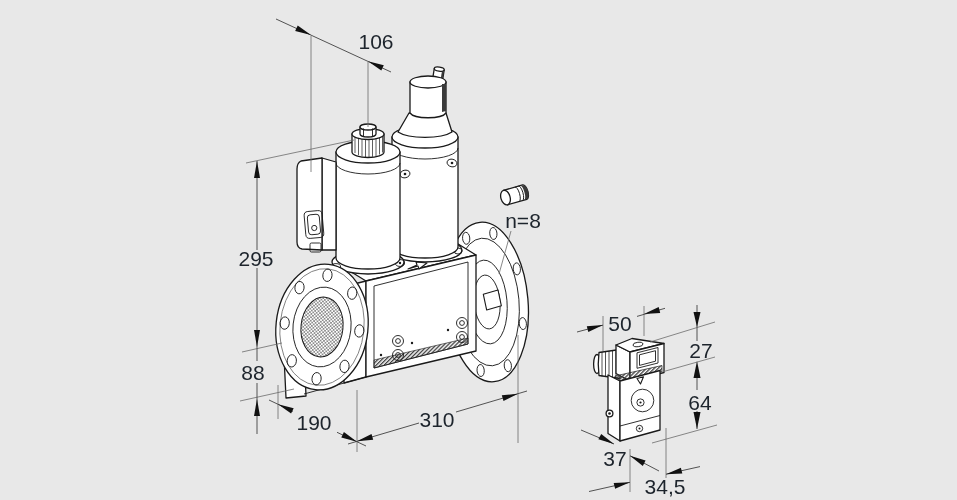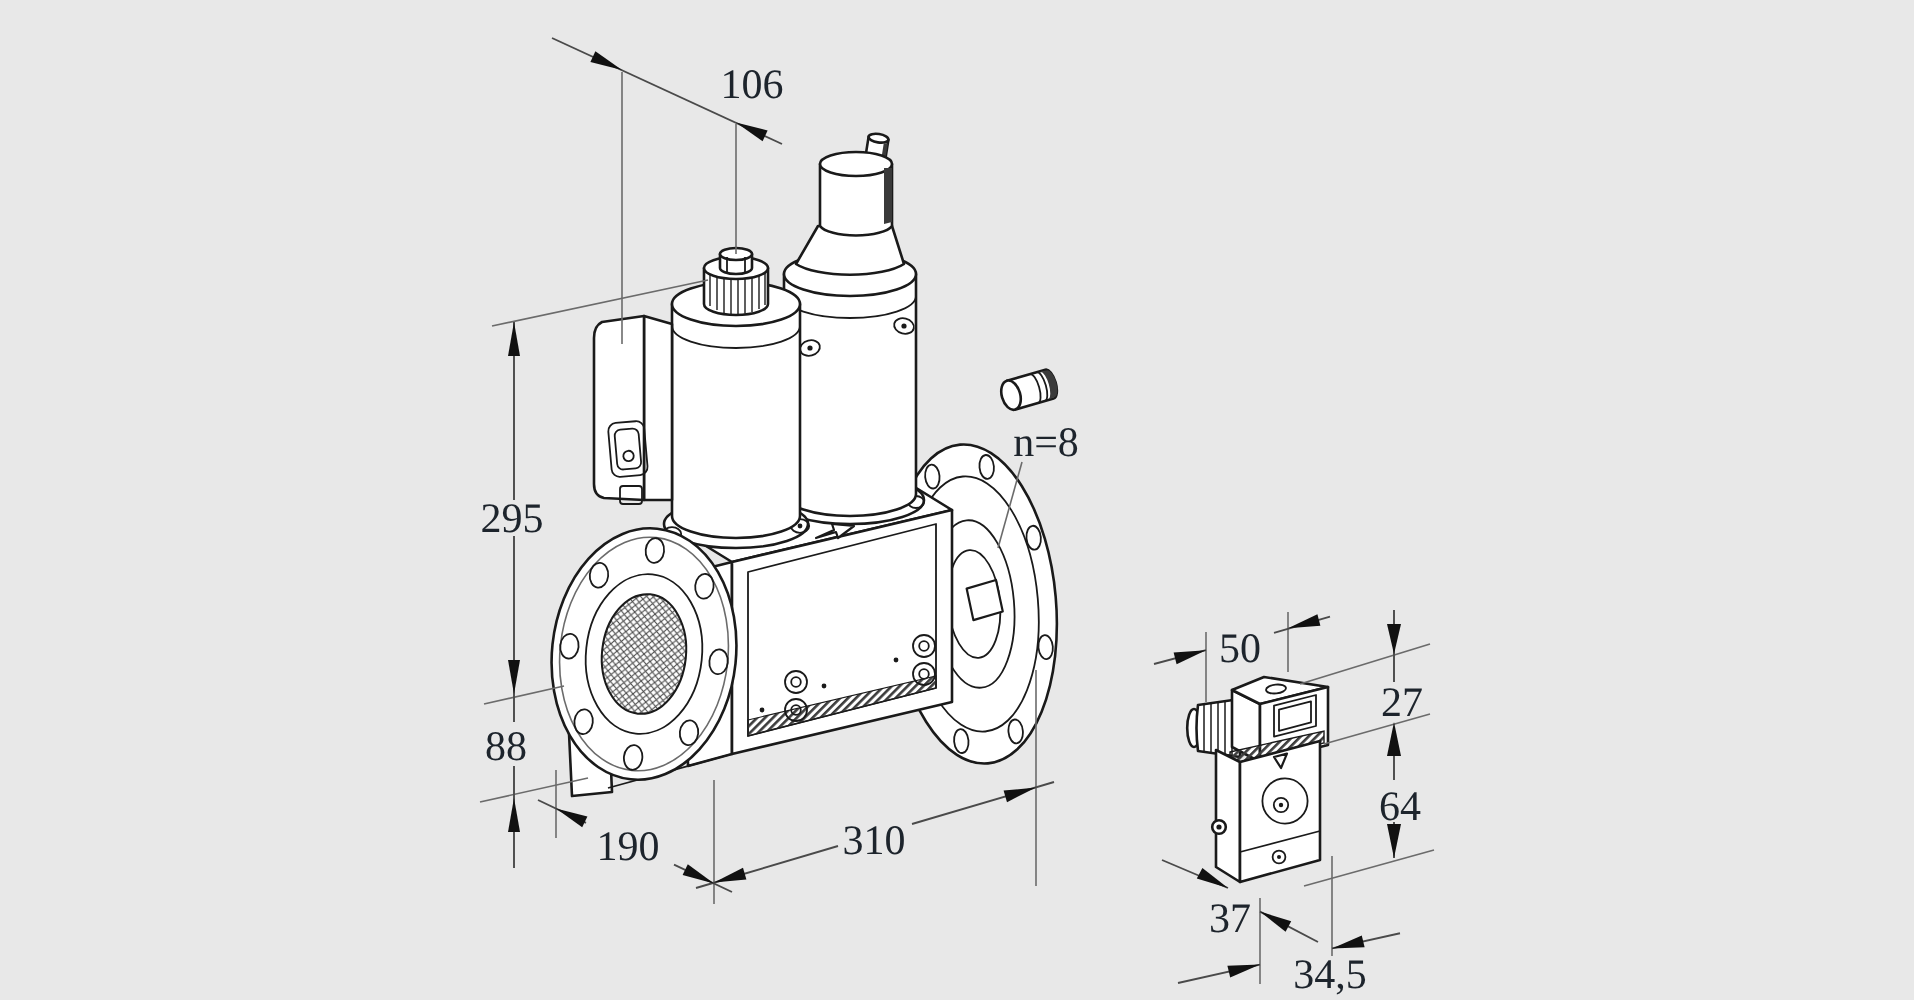--- a/index.html
+++ b/index.html
@@ -2,21 +2,21 @@
 <html><head>
 <meta charset="utf-8">
 <style>
   html,body{margin:0;padding:0;}
   body{
     width:957px;height:500px;
     background:#e8e8e8;
     font-family:"Liberation Sans", sans-serif;
     overflow:hidden;
   }
-  #stage{position:relative;width:957px;height:500px;font-family:Liberation Serif, serif;}
+  #stage{position:relative;width:957px;height:500px;}
   svg{display:block;}
   .obj{stroke:#1a1a1a;stroke-width:1.3;fill:#ffffff;stroke-linejoin:round;}
   .obj2{stroke:#1a1a1a;stroke-width:0.9;fill:none;stroke-linejoin:round;}
   .objf{stroke:#1a1a1a;stroke-width:1.1;stroke-linejoin:round;}
   .dim{stroke:#4a4a4a;stroke-width:0.95;fill:none;}
   .ref{stroke:#6b6b6b;stroke-width:0.8;fill:none;}
   .arr{fill:#111111;stroke:none;}
   .dimtext{fill:#1d242c;font-size:21px;}
 </style>
 </head>

